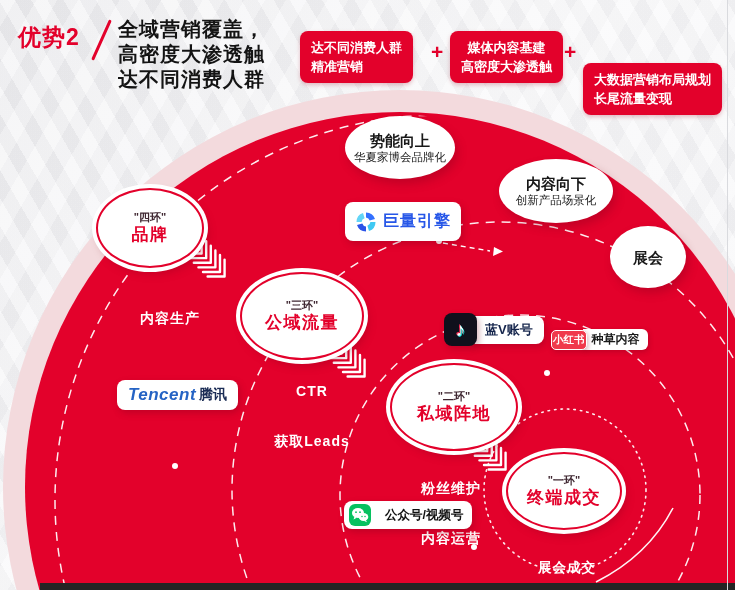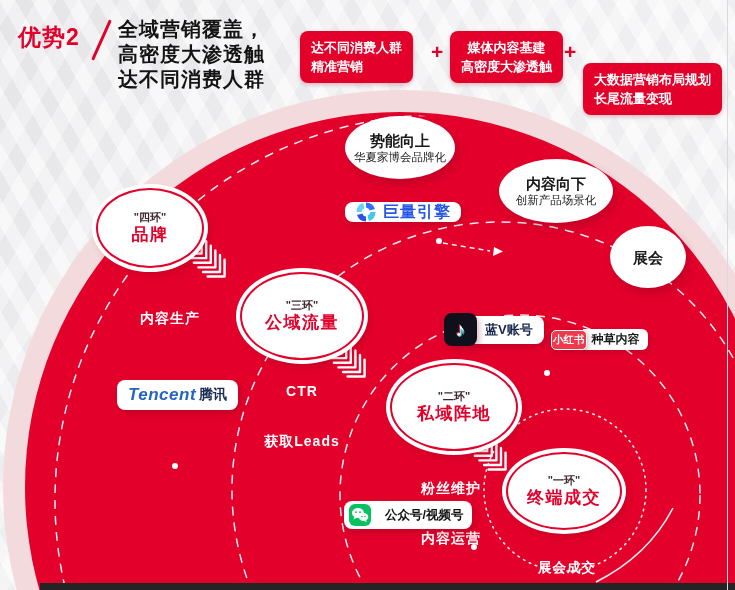--- a/index.html
+++ b/index.html
@@ -31,21 +31,21 @@
     background:#fff;border-radius:50%;
     box-shadow:3px 5px 10px rgba(120,0,25,.30);
     display:flex;flex-direction:column;align-items:center;justify-content:center;z-index:4;
   }
   .bubble-title{font-size:15px;font-weight:bold;color:#181818;line-height:19px;}
   .bubble-sub{font-size:11.5px;color:#1d1d1d;line-height:15px;}
   .flow{color:#fff;font-weight:bold;z-index:4;letter-spacing:1px;}
   .flow .l{line-height:18px;margin-top:32px;}
   
   .logo-pill{background:#fff;border-radius:8px;display:flex;align-items:center;z-index:4;box-shadow:2px 3px 7px rgba(120,0,25,.3);}
-  .oe{left:345px;top:202px;height:20px;padding:0 10px;gap:6px;}
+  .oe{left:345px;top:202px;height:39px;padding:0 10px;gap:6px;}
   .oe-text{font-size:16px;font-weight:bold;color:#2757E8;letter-spacing:1px;}
   .tc{left:117px;top:380px;height:30px;padding:0 11px;gap:3px;}
   .tc-en{font-size:17px;font-weight:bold;font-style:italic;color:#2563C4;letter-spacing:.5px;}
   .tc-cn{font-size:14px;font-weight:bold;color:#1B2C55;}
   .dy-wrap{left:444px;top:313px;display:flex;align-items:center;z-index:4;}
   .dy-icon{width:33px;height:33px;background:#10101c;border-radius:8px;display:flex;align-items:center;justify-content:center;z-index:2;box-shadow:2px 3px 6px rgba(120,0,25,.3);}
   .dy-note{color:#fff;font-size:19px;font-weight:bold;text-shadow:1px 1px 0 #25F4EE,-1px -1px 0 #FE2C55;}
   .dy-pill{background:#fff;border-radius:0 8px 8px 0;height:28px;margin-left:-6px;padding:0 11px 0 14px;display:flex;align-items:center;font-size:13px;font-weight:bold;color:#15254C;box-shadow:2px 3px 6px rgba(120,0,25,.3);}
   .xhs-wrap{left:551px;top:329px;display:flex;align-items:center;z-index:4;}
   .xhs-box{background:#F0394C;border:1.5px solid #fff;border-radius:5px;height:18px;padding:0 1px;display:flex;align-items:center;z-index:2;font-size:10.5px;font-weight:bold;color:#fff;box-shadow:1px 2px 5px rgba(120,0,25,.3);}
@@ -170,21 +170,21 @@
     <div class="bubble-sub">创新产品场景化</div>
   </div>
   <div class="abs bubble" style="left:610px;top:226px;width:76px;height:62px;">
     <div class="bubble-title">展会</div>
     <div class="bubble-sub"></div>
   </div>
 
   <div class="abs flow" style="left:140px;top:277px;font-size:14px;">
     <div class="l">内容生产</div>
   </div>
-  <div class="abs flow" style="left:252px;top:350px;width:100px;text-align:center;font-size:14px;">
+  <div class="abs flow" style="left:262px;top:350px;width:100px;text-align:center;font-size:14px;">
     <div class="l">CTR</div>
     <div class="l">获取Leads</div>
   </div>
   <div class="abs flow" style="left:406px;top:447px;width:90px;text-align:center;font-size:14px;">
     <div class="l">粉丝维护</div>
     <div class="l">内容运营</div>
   </div>
   <div class="abs flow" style="left:524px;top:527px;width:86px;text-align:center;font-size:13.5px;">
     <div class="l">展会成交</div>
     <div class="l">创新渠道</div>

